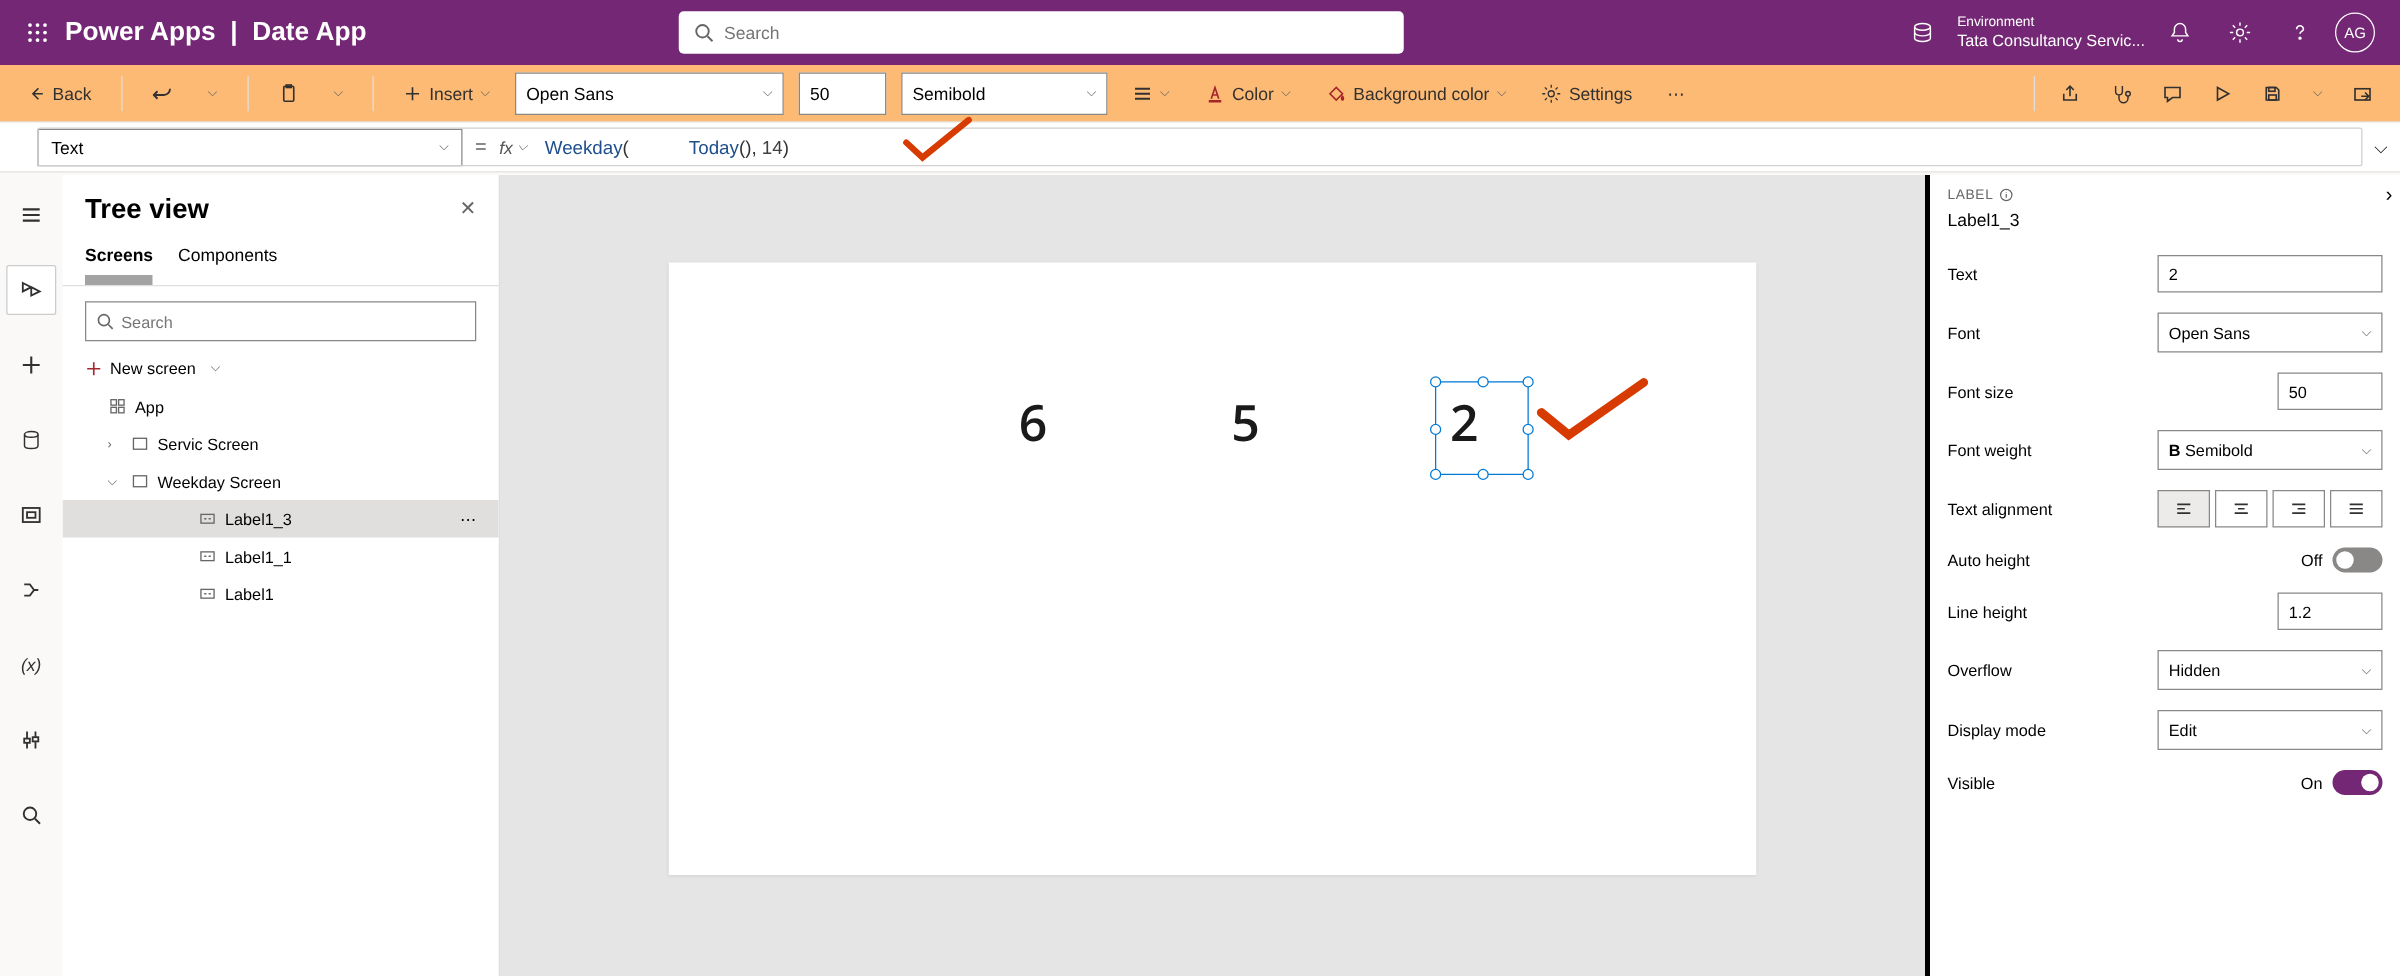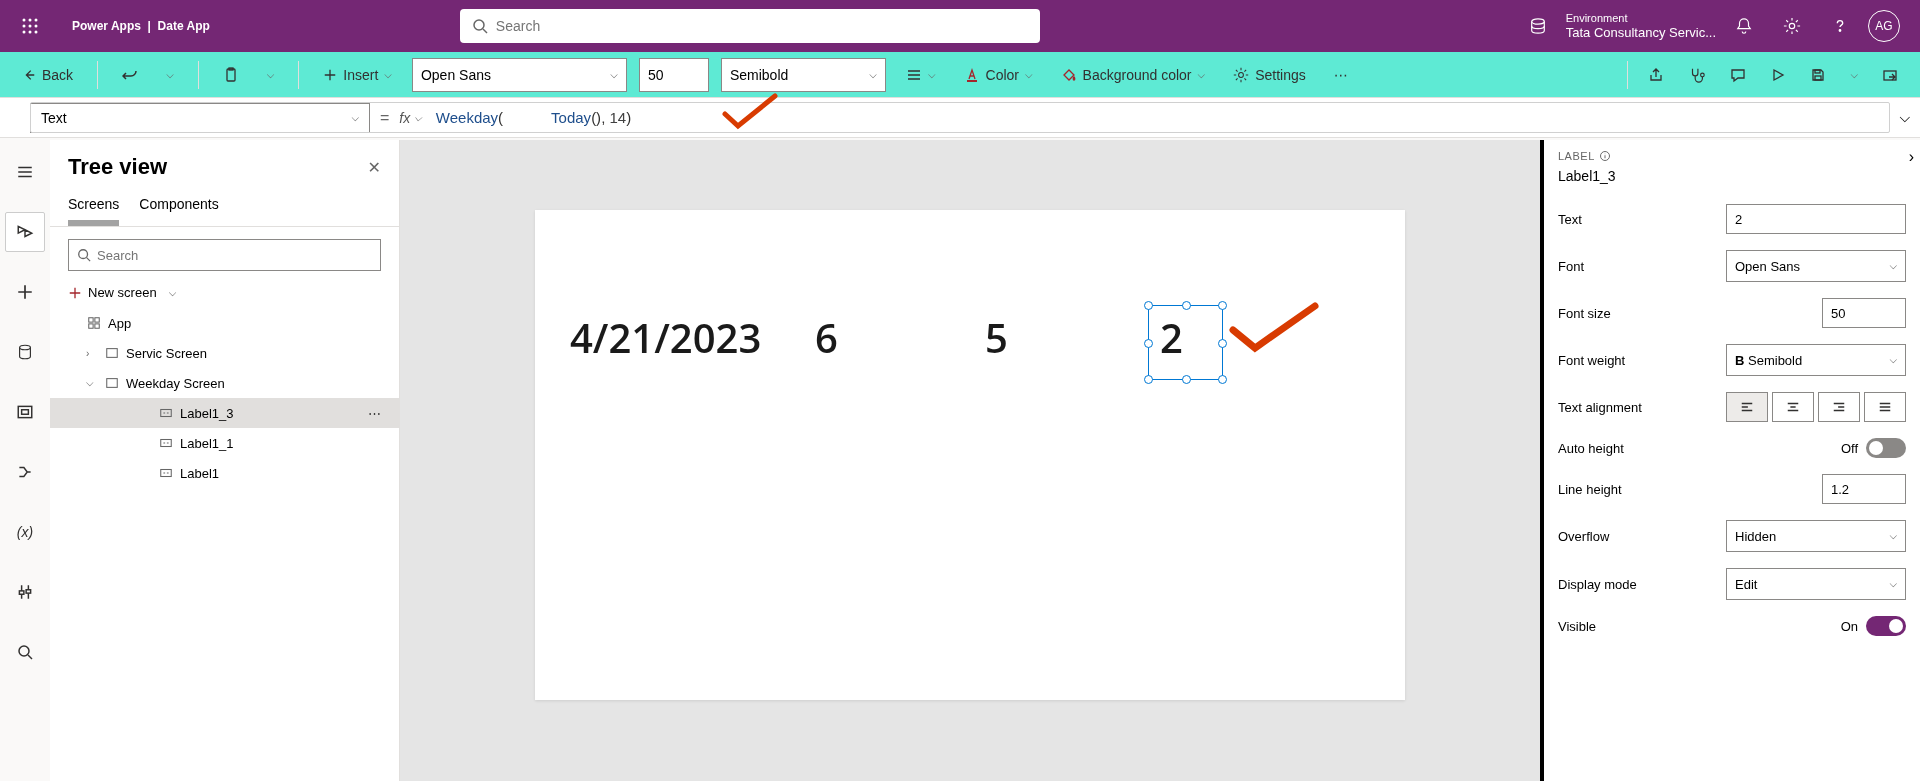--- a/index.html
+++ b/index.html
@@ -1,31 +1,31 @@
 <!DOCTYPE html>
 <html><head>
 <meta charset="utf-8">
 <style>
 * { box-sizing: border-box; margin: 0; padding: 0; font-family: "Segoe UI", sans-serif; }
 body { width: 1920px; height: 781px; background: #faf9f8; overflow: hidden; }
 
 
 .topbar { height: 52px; background: #742774; display: flex; align-items: center; color: #fff; padding: 0 10px; }
 .waffle { width: 40px; height: 40px; display: flex; align-items: center; justify-content: center; cursor: pointer; }
-.app-title { font-size: 12px; font-weight: 600; margin-left: 22px; }
+.app-title { font-size: 21px; font-weight: 600; margin-left: 2px; }
 .searchbox { margin-left: 250px; width: 580px; height: 34px; background: #fff; border-radius: 4px; display: flex; align-items: center; padding: 0 12px; color: #666; }
 .searchbox input { border: none; outline: none; flex: 1; font-size: 14px; margin-left: 8px; color: #333; }
 .env-block { margin-left: auto; display: flex; align-items: center; gap: 8px; padding-right: 10px; }
 .env-text { font-size: 11px; line-height: 1.2; }
 .env-text .env-name { font-size: 13px; }
 .hdr-icon { width: 40px; height: 40px; display: flex; align-items: center; justify-content: center; cursor: pointer; }
 .avatar { width: 32px; height: 32px; border: 1px solid #fff; border-radius: 50%; display: flex; align-items: center; justify-content: center; font-size: 12px; }
 
 
-.cmdbar { height: 46px; background: #5eead4; border-bottom: 1px solid #e1dfdd; display: flex; align-items: center; padding: 18px 14px; gap: 12px; }
+.cmdbar { height: 46px; background: #fdba74; border-bottom: 1px solid #e1dfdd; display: flex; align-items: center; padding: 18px 14px; gap: 12px; }
 .cmd-btn { display: flex; align-items: center; gap: 6px; padding: 4px 8px; height: 32px; cursor: pointer; font-size: 14px; color: #323130; border-radius: 2px; }
 .vsep { width: 1px; height: 28px; background: #e1dfdd; margin: 0 4px; }
 .font-sel { height: 34px; border: 1px solid #8a8886; padding: 0 8px; font-size: 14px; display: flex; align-items: center; justify-content: space-between; background: #fff; }
 .font-name { width: 215px; }
 .font-size { width: 70px; }
 .font-weight-sel { width: 165px; }
 .chev { font-size: 10px; color: #666; }
 .cmdbar-right { margin-left: auto; display: flex; align-items: center; gap: 8px; }
 
 
@@ -47,21 +47,21 @@
 .rail { width: 50px; background: #faf9f8; display: flex; flex-direction: column; align-items: center; padding-top: 12px; gap: 20px; }
 .rail-btn { width: 40px; height: 40px; display: flex; align-items: center; justify-content: center; cursor: pointer; color: #323130; border-radius: 2px; }
 .rail-btn.active { background: #fff; border: 1px solid #ccc; }
 
 
 .treepanel { width: 350px; background: #fff; border-right: 1px solid #e1dfdd; display: flex; flex-direction: column; }
 .treehdr { padding: 14px 18px 8px; display: flex; justify-content: space-between; align-items: center; }
 .treehdr h3 { font-size: 22px; font-weight: 600; }
 .tree-tabs { display: flex; gap: 20px; padding: 0 18px; border-bottom: 1px solid #e1dfdd; }
 .tree-tab { padding: 8px 0; font-size: 14px; cursor: pointer; }
-.tree-tab.active { border-bottom: 6px solid #a3a3a3; font-weight: 400; }
+.tree-tab.active { border-bottom: 8px solid #a3a3a3; font-weight: 700; }
 .tree-search { margin: 12px 18px 6px; }
 .tree-search-box { border: 1px solid #8a8886; height: 32px; display: flex; align-items: center; padding: 0 8px; gap: 6px; }
 .tree-search-box input { border: none; outline: none; flex: 1; font-size: 13px; }
 .newscreen { display: flex; align-items: center; gap: 6px; padding: 8px 18px; font-size: 13px; cursor: pointer; }
 .tree-list { flex: 1; overflow: auto; font-size: 13px; }
 .tree-item { display: flex; align-items: center; padding: 7px 18px; gap: 6px; cursor: pointer; }
 .tree-item.indent1 { padding-left: 36px; }
 .tree-item.indent3 { padding-left: 108px; }
 .tree-item.selected { background: #e1dfdd; }
 .tree-item .more { margin-left: auto; opacity: 0; }
@@ -437,21 +437,20 @@
               <path d="M5 8h2M9 8h2"></path>
             </svg>
           </span>
         <span>Label1</span>
       </div>
     </div>
   </div>
 
   <div class="canvas-area">
     <div class="canvas">
-      <div class="cv-label" style="left:35px; top:100px;">4/21/2023</div>
       <div class="cv-label" style="left:280px; top:100px;">6</div>
       <div class="cv-label" style="left:450px; top:100px;">5</div>
       <div class="cv-label" style="left:625px; top:100px;">2</div>
 
       <div class="sel-box" style="left:613px; top:95px; width:75px; height:75px;">
         <div class="sel-handle" style="left:-5px; top:-5px;"></div>
         <div class="sel-handle" style="left:33px; top:-5px;"></div>
         <div class="sel-handle" style="right:-5px; top:-5px;"></div>
         <div class="sel-handle" style="left:-5px; top:33px;"></div>
         <div class="sel-handle" style="right:-5px; top:33px;"></div>

